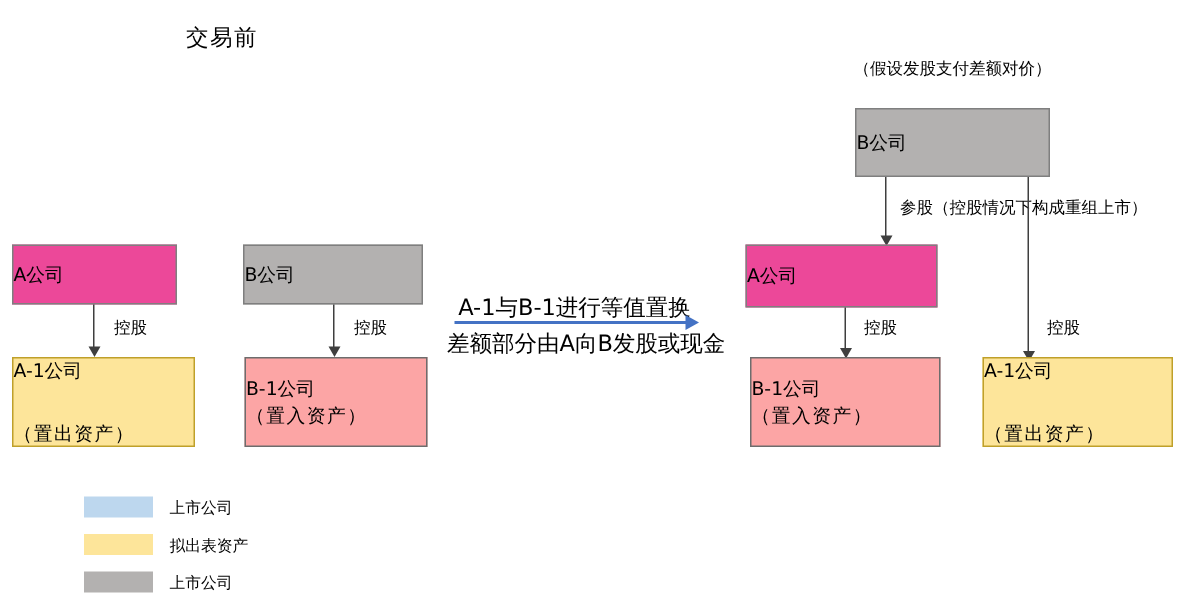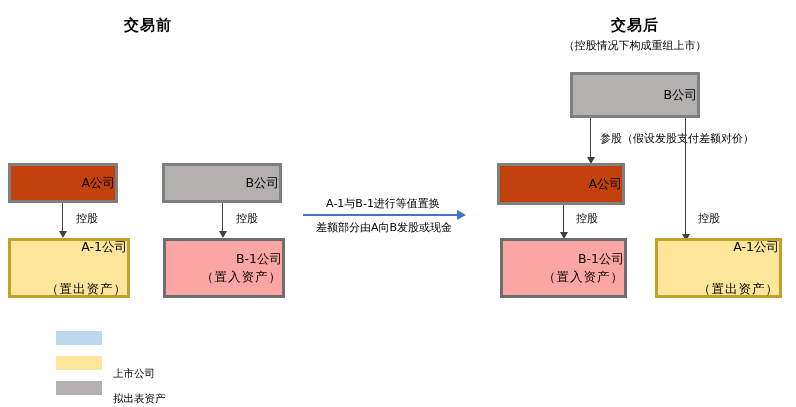--- a/index.html
+++ b/index.html
@@ -13,51 +13,51 @@
     font-family: "DejaVu Sans", sans-serif;
     overflow: hidden;
   }
   #canvas {
     position: relative;
     width: 796px;
     height: 407px;
   }
   .title {
     position: absolute;
-    font-weight: bold;
+    font-weight: normal;
     font-size: 15px;
     color: #000000;
     letter-spacing: 1px;
     white-space: nowrap;
     text-align: center;
   }
   .subtitle {
     position: absolute;
     font-size: 11px;
     color: #000000;
     white-space: nowrap;
     text-align: center;
     letter-spacing: 0px;
   }
   .box {
     position: absolute;
     box-sizing: border-box;
-    border: 3px solid #1d4ed8;
+    border: 1px solid #1d4ed8;
     display: flex;
     flex-direction: column;
-    align-items: flex-end;
+    align-items: flex-start;
     justify-content: center;
     font-size: 12.5px;
     color: #000000;
     line-height: 1.45;
     white-space: nowrap;
   }
   .box .l2 { letter-spacing: 1px; }
   .box-blue {
-    background: #c2410c;
+    background: #ec4899;
     border-color: #7f7f7f;
   }
   .box-gray {
     background: #b3b1b0;
     border-color: #7f7f7f;
   }
   .box-yellow {
     background: #fde59a;
     border-color: #bfa02a;
     gap: 24px;
@@ -93,36 +93,35 @@
   .mid-arrowhead {
     position: absolute;
     width: 0;
     height: 0;
     border-top: 5px solid transparent;
     border-bottom: 5px solid transparent;
     border-left: 9px solid #4472c4;
   }
   .mid-text {
     position: absolute;
-    font-size: 11px;
+    font-size: 15px;
     color: #000000;
     white-space: nowrap;
     text-align: center;
   }
   .legend-swatch {
     position: absolute;
     width: 46px;
     height: 14px;
   }
   .legend-label {
     position: absolute;
     font-size: 10.5px;
     color: #000000;
     white-space: nowrap;
-    margin-top: 35px;
   }
 </style>
 </head>
 <body>
 
 <div id="canvas">
 
   <div class="title" style="left:98px; top:16px; width:100px;">交易前</div>
 
   <div class="box box-blue" style="left:8px; top:163px; width:110px; height:40px;">
@@ -147,30 +146,29 @@
   <div class="box box-white" style="left:163px; top:238px; width:122px; height:60px;">
     <span>B-1公司</span>
     <span class="l2">（置入资产）</span>
   </div>
 
   <div class="mid-text" style="left:303px; top:196px; width:160px;">A-1与B-1进行等值置换</div>
   <div class="mid-arrow-line" style="left:303px; top:214px; width:155px;"></div>
   <div class="mid-arrowhead" style="left:457px; top:210px;"></div>
   <div class="mid-text" style="left:298px; top:220px; width:172px;">差额部分由A向B发股或现金</div>
 
-  <div class="title" style="left:595px; top:16px; width:80px;">交易后</div>
-  <div class="subtitle" style="left:556px; top:38px; width:158px;">（控股情况下构成重组上市）</div>
+  <div class="subtitle" style="left:556px; top:38px; width:158px;">（假设发股支付差额对价）</div>
 
   <div class="box box-gray" style="left:570px; top:72px; width:130px; height:46px;">
     <span>B公司</span>
   </div>
 
   <div class="vline" style="left:590px; top:118px; height:42px;"></div>
   <div class="arrowhead-down" style="left:586.5px; top:157px;"></div>
-  <div class="edge-label" style="left:600px; top:131px;">参股（假设发股支付差额对价）</div>
+  <div class="edge-label" style="left:600px; top:131px;">参股（控股情况下构成重组上市）</div>
 
   <div class="vline" style="left:685px; top:118px; height:118px;"></div>
   <div class="arrowhead-down" style="left:681.5px; top:234px;"></div>
   <div class="edge-label" style="left:698px; top:211px;">控股</div>
 
   <div class="box box-blue" style="left:497px; top:163px; width:128px; height:42px;">
     <span>A公司</span>
   </div>
   <div class="vline" style="left:563px; top:205px; height:28px;"></div>
   <div class="arrowhead-down" style="left:559.5px; top:232px;"></div>

